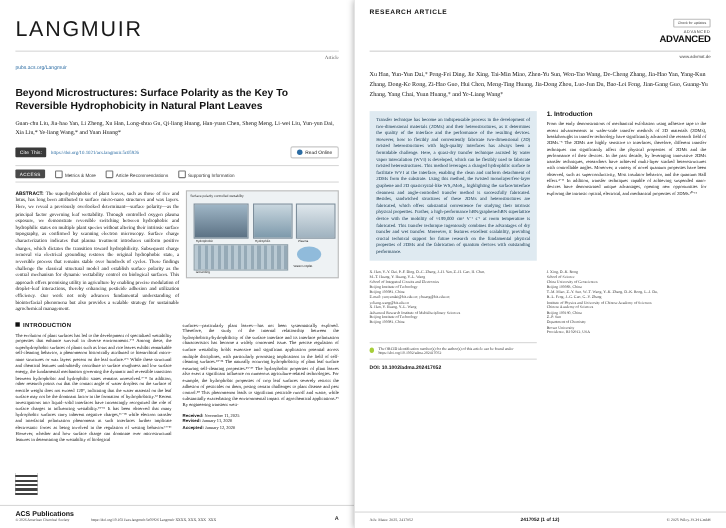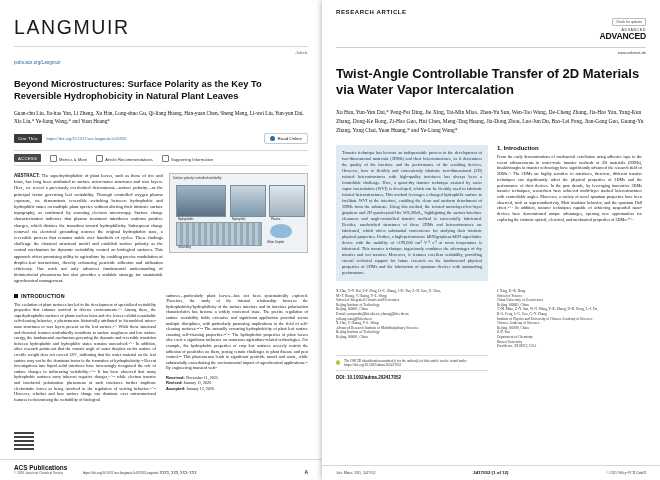--- a/index.html
+++ b/index.html
@@ -178,21 +178,20 @@
         <div class="r-right-logo">
           <div class="chk">Check for updates</div>
           <div class="adv-small">ADVANCED</div>
           <div class="adv-big">ADVANCED</div>
         </div>
       </div>
 
       <div class="r-rule"></div>
       <div class="r-url">www.advmat.de</div>
 
-      <div class="r-title">Twist-Angle Controllable Transfer of 2D Materials via Water Vapor Intercalation</div>
 
       <div class="r-authors">Xu Han, Yun-Yun Dai,* Peng-Fei Ding, Jie Xing, Tai-Min Miao, Zhen-Yu Sun, Wen-Tao Wang, De-Cheng Zhang, Jia-Hao Yan, Yang-Kun Zhang, Dong-Ke Rong, Zi-Hao Guo, Hui Chen, Meng-Ting Huang, Jia-Dong Zhou, Luo-Jun Du, Bao-Lei Feng, Jian-Gang Guo, Guang-Yu Zhang, Yang Chai, Yuan Huang,* and Ye-Liang Wang*</div>
 
       <div class="r-abs">
         <div class="r-abs-l">Transfer technique has become an indispensable process in the development of two-dimensional materials (2DMs) and their heterostructures, as it determines the quality of the interface and the performance of the resulting devices. However, how to flexibly and conveniently fabricate two-dimensional (2D) twisted heterostructures with high-quality interfaces has always been a formidable challenge. Here, a quasi-dry transfer technique assisted by water vapor intercalation (WVI) is developed, which can be flexibly used to fabricate twisted heterostructures. This method leverages a charged hydrophilic surface to facilitate WVI at the interface, enabling the clean and uniform detachment of 2DMs from the substrate. Using this method, the twisted monolayer/few-layer graphene and 2D quasicrystal-like WS₂/MoS₂, highlighting the surface/interface cleanness and angle-controlled transfer method is successfully fabricated. Besides, sandwiched structures of these 2DMs and heterostructures are fabricated, which offers substantial convenience for studying their intrinsic physical properties. Further, a high-performance hBN/graphene/hBN superlattice device with the mobility of ≈199,000 cm² V⁻¹ s⁻¹ at room temperature is fabricated. This transfer technique ingeniously combines the advantages of dry transfer and wet transfer. Moreover, it features excellent scalability, providing crucial technical support for future research on the fundamental physical properties of 2DMs and the fabrication of quantum devices with outstanding performance.</div>
         <div class="r-abs-r">
           <div class="r-sec-h">1. Introduction</div>
           <div class="r-body">From the early demonstrations of mechanical exfoliation using adhesive tape to the recent advancements in wafer-scale transfer methods of 2D materials (2DMs), breakthroughs in transfer technology have significantly advanced the research field of 2DMs.⁻³ The 2DMs are highly sensitive to interfaces, therefore, different transfer techniques can significantly affect the physical properties of 2DMs and the performance of their devices. In the past decade, by leveraging innovative 2DMs transfer techniques, researchers have achieved multi-layer stacked heterostructures with controllable angles. Moreover, a variety of novel quantum properties have been observed, such as superconductivity, Mott insulator behavior, and the quantum Hall effect.⁴⁻¹¹ In addition, transfer techniques capable of achieving suspended nano-devices have demonstrated unique advantages, opening new opportunities for exploring the intrinsic optical, electrical, and mechanical properties of 2DMs.¹⁰⁻¹¹</div>
         </div>
       </div>

